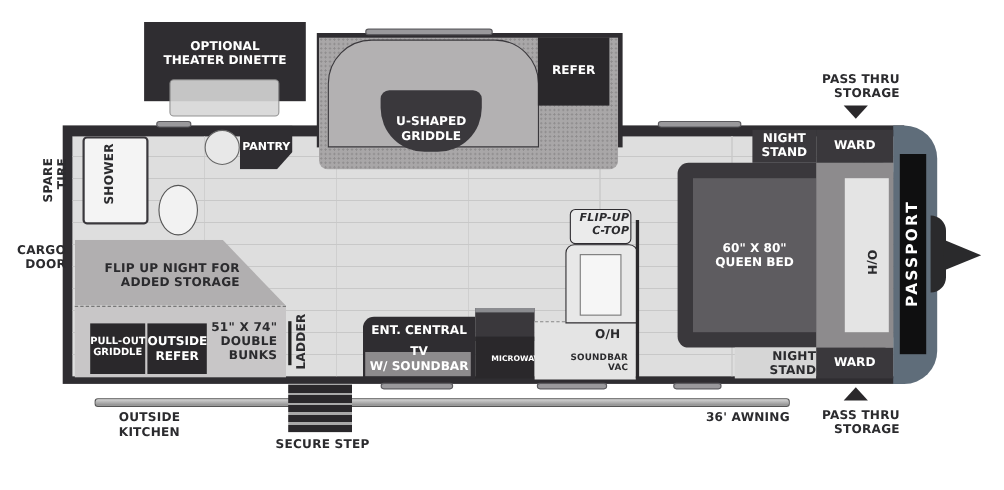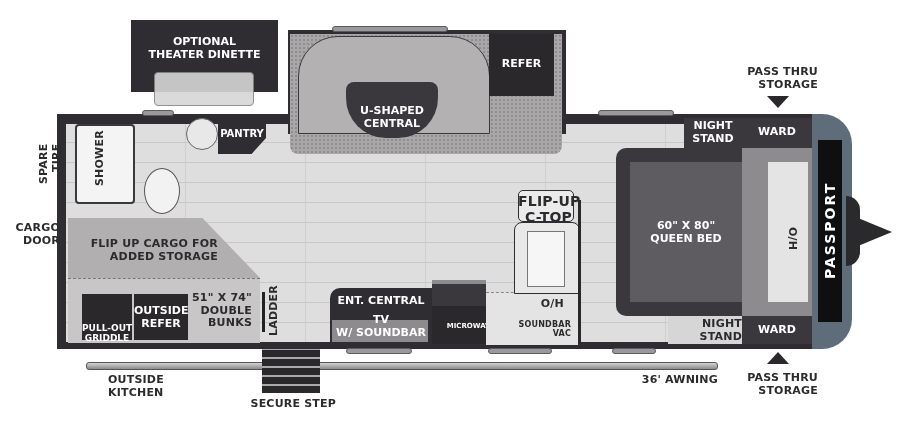--- a/index.html
+++ b/index.html
@@ -38,42 +38,42 @@
 
 <div class="abs" style="left:846px; top:196px; width:14px; height:70px; background:#2a2a2c; border-radius:0 14px 14px 0;"></div>
 <div class="abs" style="left:858px; top:218px; width:0; height:0; border-top:14px solid transparent; border-bottom:14px solid transparent; border-left:34px solid #2a2a2c;"></div>
 
 <div class="abs dark" style="left:288px; top:30px; width:278px; height:104px;"></div>
 <div class="abs speckle" style="left:290px; top:34px; width:272px; height:120px; border-radius:0 0 8px 8px;"></div>
 <div class="window" style="left:332px; top:26px; width:114px; height:4px;"></div>
 <div class="abs" style="left:298px; top:36px; width:190px; height:96px; background:#b3b1b2; border:1px solid #3a383c; border-radius:40px 40px 0 0;"></div>
 <div class="abs" style="left:346px; top:82px; width:92px; height:56px; background:#3a383c; border-radius:8px 8px 40px 40px;"></div>
 <div class="wl" style="left:346px; top:105px; width:92px; white-space:pre;">U-SHAPED
-CENTRAL</div>
+GRIDDLE</div>
 <div class="abs" style="left:489px; top:34px; width:65px; height:62px; background:#2a282b;"></div>
 <div class="wl" style="left:489px; top:58px; width:65px;">REFER</div>
 
 <div class="abs" style="left:131px; top:20px; width:147px; height:72px; background:#2f2d31;"></div>
 <div class="abs" style="left:154px; top:72px; width:98px; height:32px; background:#d6d6d6; border:1px solid #888; border-radius:4px; opacity:0.9;"></div>
 <div class="wl" style="left:131px; top:36px; width:147px; white-space:pre;">OPTIONAL
 THEATER DINETTE</div>
 
 <div class="abs" style="left:75px; top:124px; width:56px; height:76px; background:#f4f4f4; border:2px solid #3a383c; border-radius:4px;"></div>
 <div class="lbl v" style="left:94px; top:130px; height:60px; width:14px;">SHOWER</div>
 <div class="abs" style="left:144px; top:168px; width:34px; height:44px; background:#f2f2f2; border:1px solid #555; border-radius:50%;"></div>
 <div class="abs" style="left:186px; top:118px; width:30px; height:30px; background:#e8e8e8; border:1px solid #666; border-radius:50%;"></div>
 <div class="abs" style="left:218px; top:114px; width:48px; height:40px; background:#2f2d31; clip-path:polygon(0 0,100% 0,100% 60%,70% 100%,0 100%);"></div>
 <div class="wl" style="left:218px; top:128px; width:48px; font-size:10px;">PANTRY</div>
 
 <div class="abs" style="left:68px; top:218px; width:192px; height:60px; background:#b1afb0; clip-path:polygon(0 0,70% 0,100% 100%,0 100%);"></div>
-<div class="lbl" style="left:78px; top:238px; width:140px; white-space:pre;">FLIP UP CARGO FOR
+<div class="lbl" style="left:78px; top:238px; width:140px; white-space:pre;">FLIP UP NIGHT FOR
 ADDED STORAGE</div>
 <div class="abs" style="left:68px; top:278px; width:192px; height:64px; background:#c8c6c7; border-top:1px dashed #777;"></div>
 <div class="abs" style="left:82px; top:294px; width:50px; height:46px; background:#2a282b;"></div>
-<div class="wl" style="left:82px; top:323px; width:50px; font-size:9px; white-space:pre;">PULL-OUT
+<div class="wl" style="left:82px; top:306px; width:50px; font-size:9px; white-space:pre;">PULL-OUT
 GRIDDLE</div>
 <div class="abs" style="left:134px; top:294px; width:54px; height:46px; background:#2a282b;"></div>
 <div class="wl" style="left:134px; top:305px; width:54px; white-space:pre;">OUTSIDE
 REFER</div>
 <div class="lbl" style="left:192px; top:292px; width:60px; white-space:pre;">51" X 74"
 DOUBLE
 BUNKS</div>
 <div class="abs" style="left:262px; top:292px; width:3px; height:40px; background:#222;"></div>
 <div class="lbl v" style="left:268px; top:290px; height:46px; width:14px;">LADDER</div>
 
@@ -90,21 +90,21 @@
 <div class="abs" style="left:432px; top:306px; width:54px; height:38px; background:#2a282b;"></div>
 <div class="wl" style="left:432px; top:322px; width:54px; font-size:7px;margin-left:12px;">MICROWAVE</div>
 <div class="abs" style="left:486px; top:292px; width:92px; height:52px; background:#e4e4e4; border-top:1px dashed #888;"></div>
 <div class="lbl" style="left:524px; top:298px; width:40px;">O/H</div>
 <div class="lbl" style="left:515px; top:320px; width:56px; font-size:8px; white-space:pre;">SOUNDBAR
 VAC</div>
 
 <div class="abs" style="left:514px; top:222px; width:64px; height:70px; background:#e8e8e8; border:1.5px solid #2f2d31; border-radius:8px 8px 0 0;"></div>
 <div class="abs" style="left:527px; top:231px; width:36px; height:54px; background:#f6f6f6; border:1px solid #777;"></div>
 <div class="abs" style="left:518px; top:190px; width:54px; height:30px; background:#ebebeb; border:1.5px solid #2f2d31; border-radius:5px;"></div>
-<div class="lbl" style="left:518px; top:193px; width:54px; font-size:14px; white-space:pre;">FLIP-UP
+<div class="lbl" style="left:518px; top:193px; width:54px; font-size:10px; white-space:pre;font-style:italic;">FLIP-UP
 C-TOP</div>
 <div class="abs" style="left:578px; top:200px; width:3px; height:144px; background:#2a282b;"></div>
 
 <div class="abs" style="left:616px; top:148px; width:196px; height:168px; background:#3a383c; border-radius:10px;"></div>
 <div class="abs" style="left:630px; top:162px; width:112px; height:140px; background:#5e5c60;"></div>
 <div class="wl" style="left:630px; top:220px; width:112px; white-space:pre;">60" X 80"
 QUEEN BED</div>
 <div class="abs" style="left:742px; top:148px; width:70px; height:168px; background:#8d8b8d;"></div>
 <div class="abs" style="left:768px; top:162px; width:40px; height:140px; background:#e4e4e4;"></div>
 <div class="lbl vr" style="left:784px; top:220px; width:14px; height:30px;">O/H</div>

